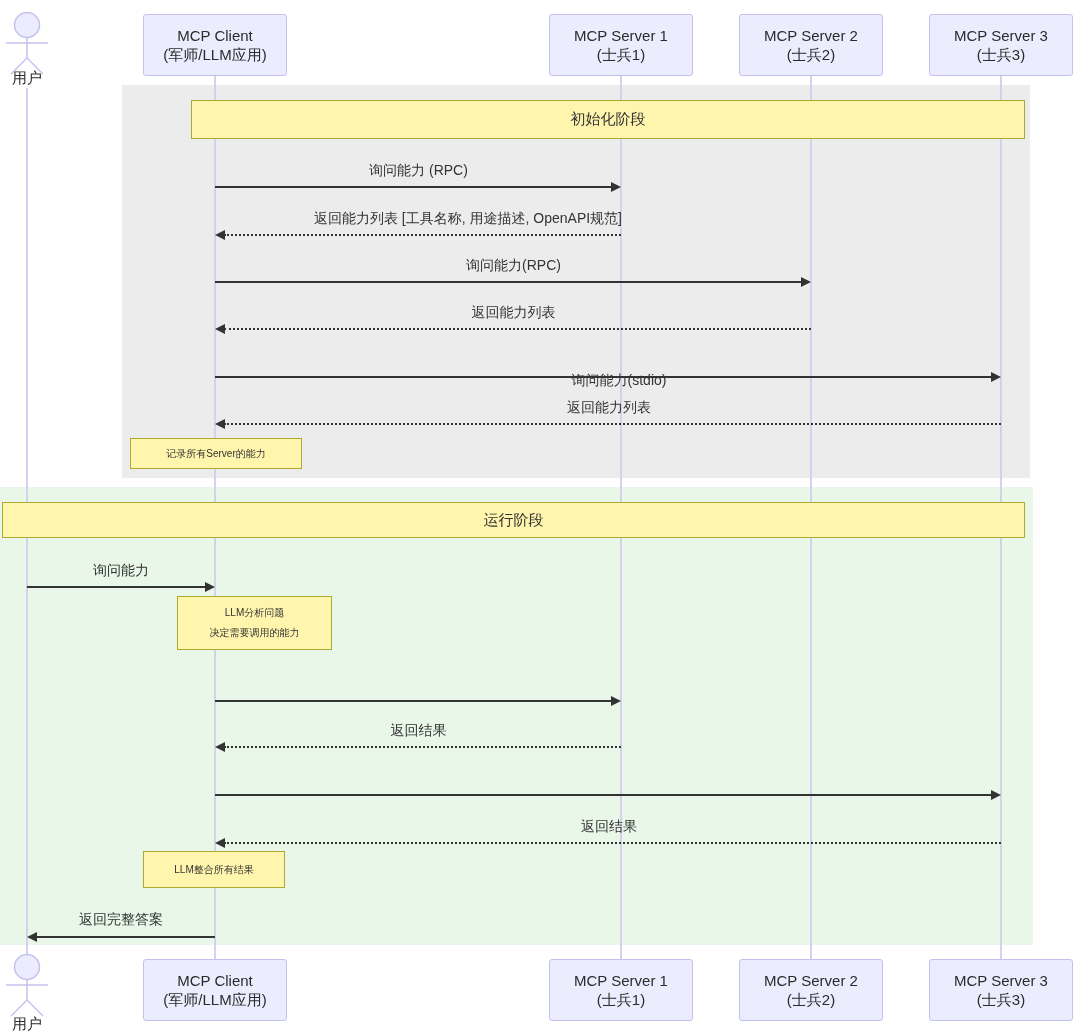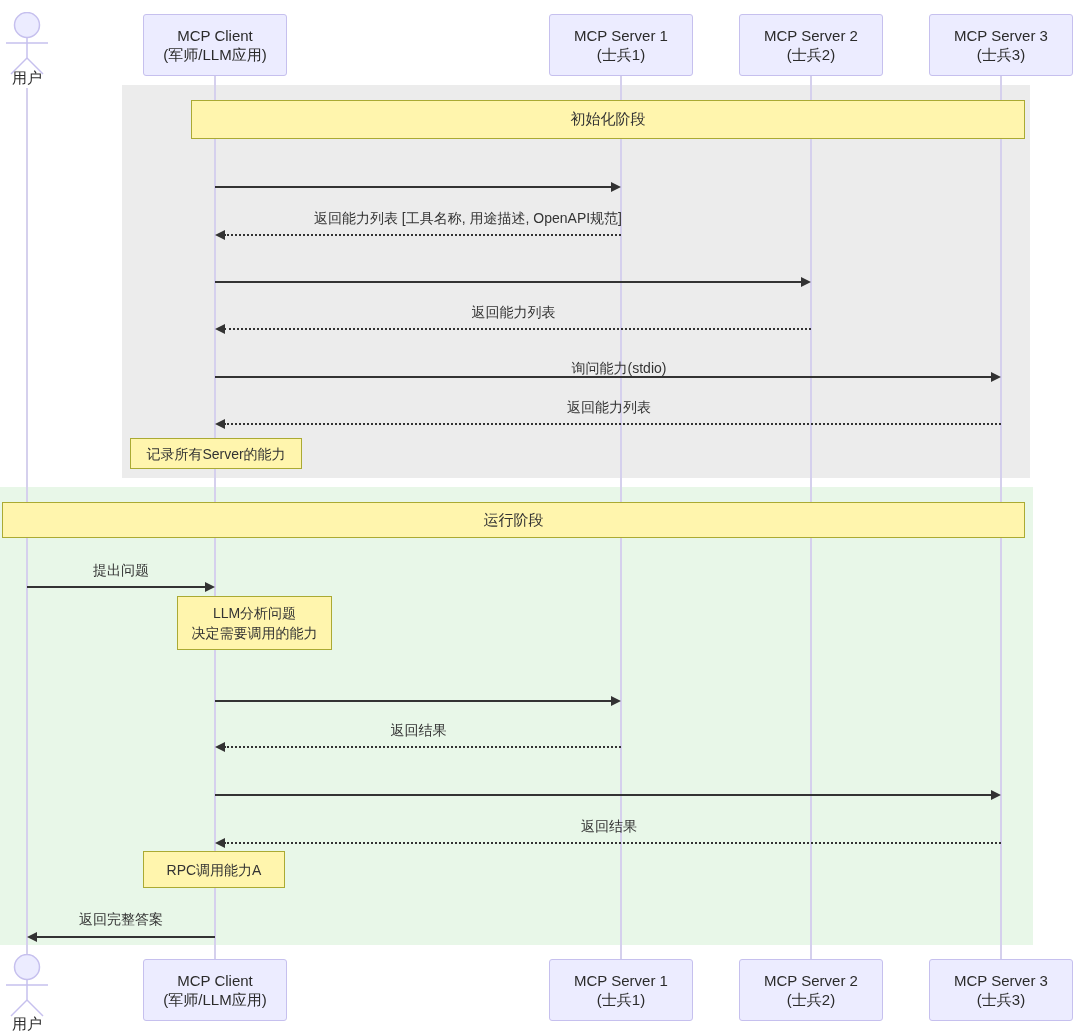--- a/index.html
+++ b/index.html
@@ -68,21 +68,21 @@
     position: absolute; z-index: 4; width: 0; height: 0;
     border-top: 5px solid transparent;
     border-bottom: 5px solid transparent;
     border-right: 10px solid #333333;
   }
 
   .note {
     position: absolute; z-index: 4;
     background: #FFF5AD;
     border: 1px solid #AAAA33;
-    font-size: 14px; line-height: 20px;
+    font-size: 10px; line-height: 20px;
     color: #333; text-align: center;
     display: flex; flex-direction: column;
     align-items: center; justify-content: center;
   }
 </style>
 </head>
 <body>
 
 <div class="diagram">
 
@@ -143,45 +143,47 @@
     <div>(士兵2)</div>
   </div>
   <div class="participant" style="left:929px;top:959px;">
     <div>MCP Server 3</div>
     <div>(士兵3)</div>
   </div>
 
   <div class="phase-banner" style="left:191px;top:100px;width:834px;height:39px;">初始化阶段</div>
   <div class="phase-banner" style="left:2px;top:502px;width:1023px;height:36px;">运行阶段</div>
 
+  <div class="msg-label" style="left:215px;top:160px;width:407px;">询问能力 (RPC)</div>
   <div class="msg-line solid" style="left:215px;top:186px;width:398px;"></div>
   <div class="arrow-right" style="left:611px;top:182px;"></div>
 
   <div class="msg-label" style="left:215px;top:208px;width:407px;text-align:right;">返回能力列表 [工具名称, 用途描述, OpenAPI规范]</div>
   <div class="arrow-left" style="left:215px;top:230px;"></div>
   <div class="msg-line dotted" style="left:224px;top:234px;width:397px;"></div>
 
+  <div class="msg-label" style="left:215px;top:255px;width:597px;">询问能力(RPC)</div>
   <div class="msg-line solid" style="left:215px;top:281px;width:588px;"></div>
   <div class="arrow-right" style="left:801px;top:277px;"></div>
 
   <div class="msg-label" style="left:215px;top:302px;width:597px;">返回能力列表</div>
   <div class="arrow-left" style="left:215px;top:324px;"></div>
   <div class="msg-line dotted" style="left:224px;top:328px;width:587px;"></div>
 
-  <div class="msg-label" style="left:215px;top:358px;width:788px;padding-left:20px;">询问能力(stdio)</div>
+  <div class="msg-label" style="left:215px;top:370px;width:788px;padding-left:20px;">询问能力(stdio)</div>
   <div class="msg-line solid" style="left:215px;top:376px;width:779px;"></div>
   <div class="arrow-right" style="left:991px;top:372px;"></div>
 
   <div class="msg-label" style="left:215px;top:397px;width:788px;">返回能力列表</div>
   <div class="arrow-left" style="left:215px;top:419px;"></div>
   <div class="msg-line dotted" style="left:224px;top:423px;width:777px;"></div>
 
   <div class="note" style="left:130px;top:438px;width:172px;height:31px;">记录所有Server的能力</div>
 
-  <div class="msg-label" style="left:27px;top:560px;width:188px;">提出问题</div>
+  <div class="msg-label" style="left:27px;top:560px;width:188px;">询问能力</div>
   <div class="msg-line solid" style="left:27px;top:586px;width:179px;"></div>
   <div class="arrow-right" style="left:205px;top:582px;"></div>
 
   <div class="note" style="left:138px;top:596px;width:155px;height:54px;margin-left:39px;">
     <div>LLM分析问题</div>
     <div>决定需要调用的能力</div>
   </div>
 
   <div class="msg-line solid" style="left:215px;top:700px;width:398px;"></div>
   <div class="arrow-right" style="left:611px;top:696px;"></div>
@@ -190,19 +192,19 @@
   <div class="arrow-left" style="left:215px;top:742px;"></div>
   <div class="msg-line dotted" style="left:224px;top:746px;width:397px;"></div>
 
   <div class="msg-line solid" style="left:215px;top:794px;width:779px;"></div>
   <div class="arrow-right" style="left:991px;top:790px;"></div>
 
   <div class="msg-label" style="left:215px;top:816px;width:788px;">返回结果</div>
   <div class="arrow-left" style="left:215px;top:838px;"></div>
   <div class="msg-line dotted" style="left:224px;top:842px;width:777px;"></div>
 
-  <div class="note" style="left:143px;top:851px;width:142px;height:37px;">RPC调用能力A</div>
+  <div class="note" style="left:143px;top:851px;width:142px;height:37px;">LLM整合所有结果</div>
 
   <div class="msg-label" style="left:27px;top:910px;width:188px;font-family:Liberation Mono, monospace;">返回完整答案</div>
   <div class="arrow-left" style="left:27px;top:932px;"></div>
   <div class="msg-line solid" style="left:36px;top:936px;width:179px;"></div>
 
 </div>
 
 </body></html>

